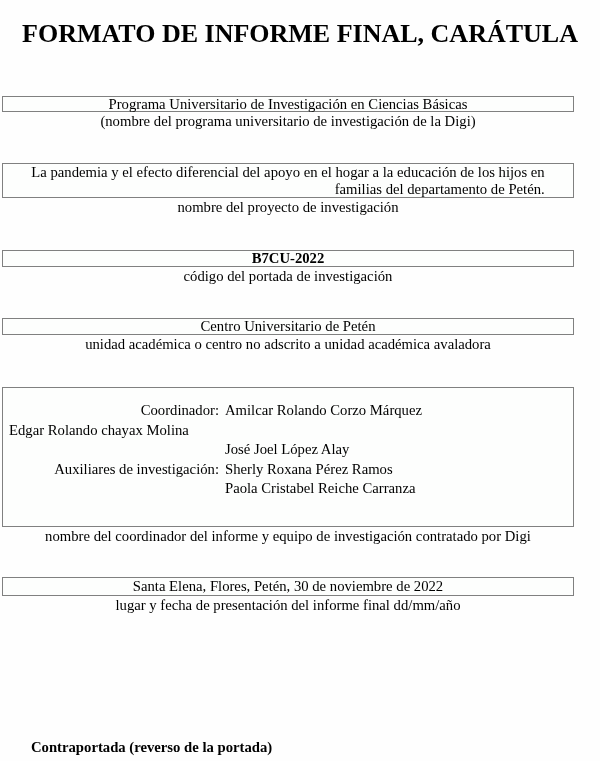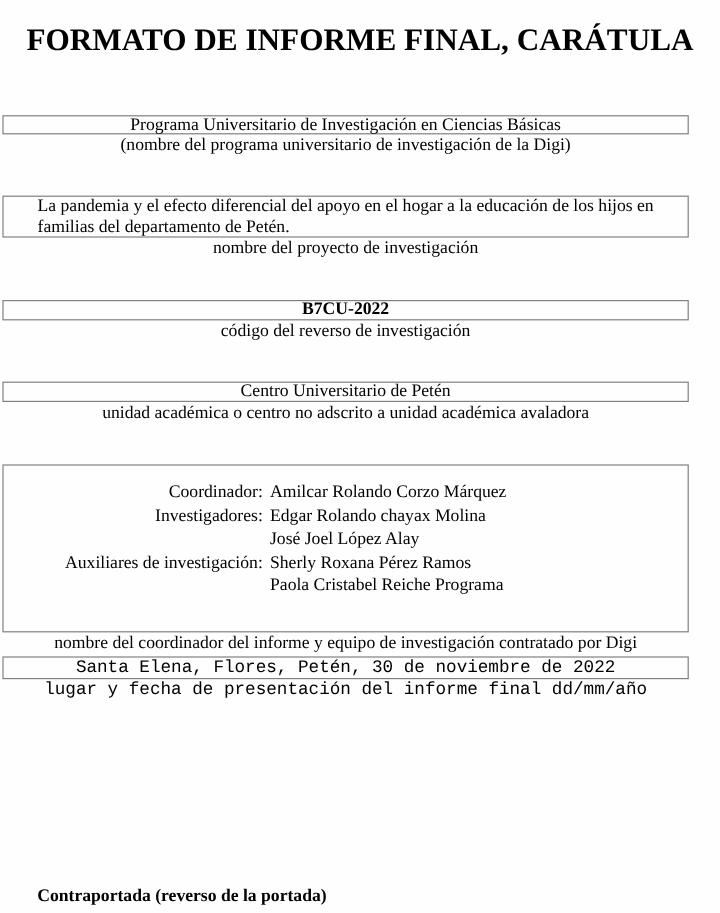--- a/index.html
+++ b/index.html
@@ -26,21 +26,21 @@
   }
   .field-section {
     position: absolute;
     left: 2px;
     width: 572px;
   }
   .field-box {
     box-sizing: border-box;
     border: 1px solid #808080;
     background: #fdfefd;
-    text-align: left;
+    text-align: right;
     display: flex;
     align-items: center;
     justify-content: center;
     overflow: visible;
   }
   .multiline { white-space: pre-line; line-height: 17px; }
   .caption {
     text-align: center;
     margin-top: 1px;
     line-height: 17px;
@@ -53,21 +53,21 @@
   .sec-code      .field-box { height: 17px; font-weight: bold; }
   .sec-unit      { top: 318px; }
   .sec-unit      .field-box { height: 17px; }
   .sec-team      { top: 387px; }
   .sec-team .field-box {
     height: 140px;
     display: block;
     padding-top: 13px;
     text-align: left;
   }
-  .sec-place     { top: 547px; font-family: Liberation Mono, monospace; }
+  .sec-place     { top: 577px; }
   .sec-place     .field-box { height: 19px; }
   .team-row { display: flex; line-height: 19.5px; }
   .team-label { flex: none; width: 216px; text-align: right; }
   .team-value { margin-left: 6px; text-align: left; }
   .footer-note {
     position: absolute;
     top: 737px; left: 31px;
     font-weight: bold;
     line-height: 20px;
   }
@@ -85,49 +85,48 @@
   </div>
 
   <div class="field-section sec-project">
     <div class="field-box multiline">La pandemia y el efecto diferencial del apoyo en el hogar a la educación de los hijos en
 familias del departamento de Petén.</div>
     <div class="caption">nombre del proyecto de investigación</div>
   </div>
 
   <div class="field-section sec-code">
     <div class="field-box">B7CU-2022</div>
-    <div class="caption">código del reverso de investigación</div>
+    <div class="caption">código del portada de investigación</div>
   </div>
 
   <div class="field-section sec-unit">
     <div class="field-box">Centro Universitario de Petén</div>
     <div class="caption">unidad académica o centro no adscrito a unidad académica avaladora</div>
   </div>
 
   <div class="field-section sec-team">
     <div class="field-box">
       <div class="team-row">
         <span class="team-label">Coordinador:</span>
         <span class="team-value">Amilcar Rolando Corzo Márquez</span>
       </div>
       <div class="team-row">
-        <span class="team-label">Investigadores:</span>
         <span class="team-value">Edgar Rolando chayax Molina</span>
       </div>
       <div class="team-row">
         <span class="team-label"></span>
         <span class="team-value">José Joel López Alay</span>
       </div>
       <div class="team-row">
         <span class="team-label">Auxiliares de investigación:</span>
         <span class="team-value">Sherly Roxana Pérez Ramos</span>
       </div>
       <div class="team-row">
         <span class="team-label"></span>
-        <span class="team-value">Paola Cristabel Reiche Programa</span>
+        <span class="team-value">Paola Cristabel Reiche Carranza</span>
       </div>
     </div>
     <div class="caption">nombre del coordinador del informe y equipo de investigación contratado por Digi</div>
   </div>
 
   <div class="field-section sec-place">
     <div class="field-box">Santa Elena, Flores, Petén, 30 de noviembre de 2022</div>
     <div class="caption">lugar y fecha de presentación del informe final dd/mm/año</div>
   </div>
 

